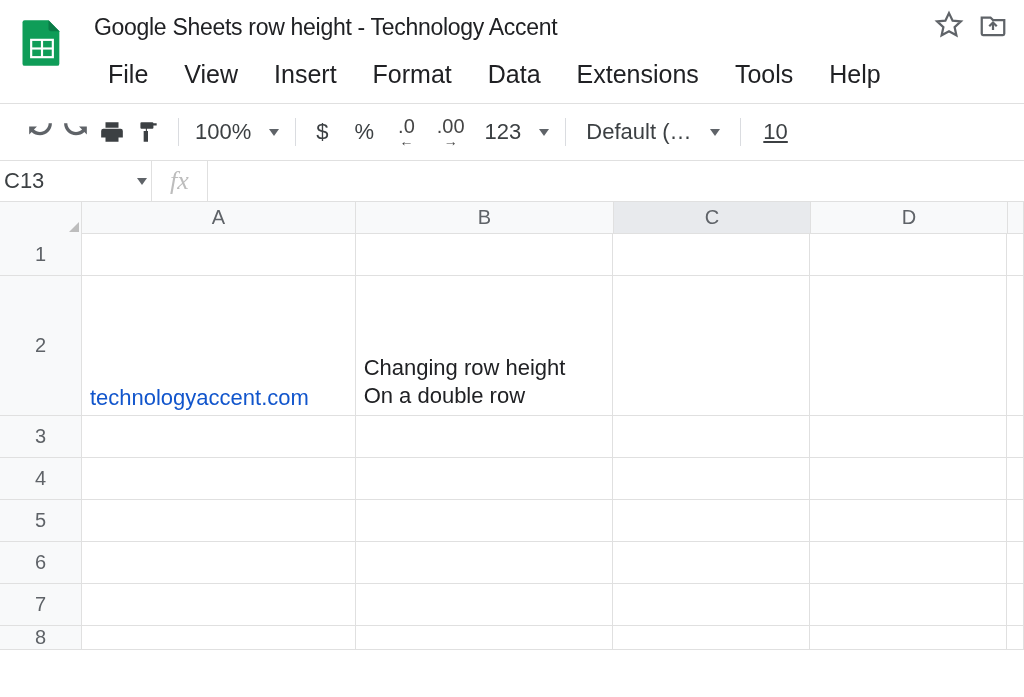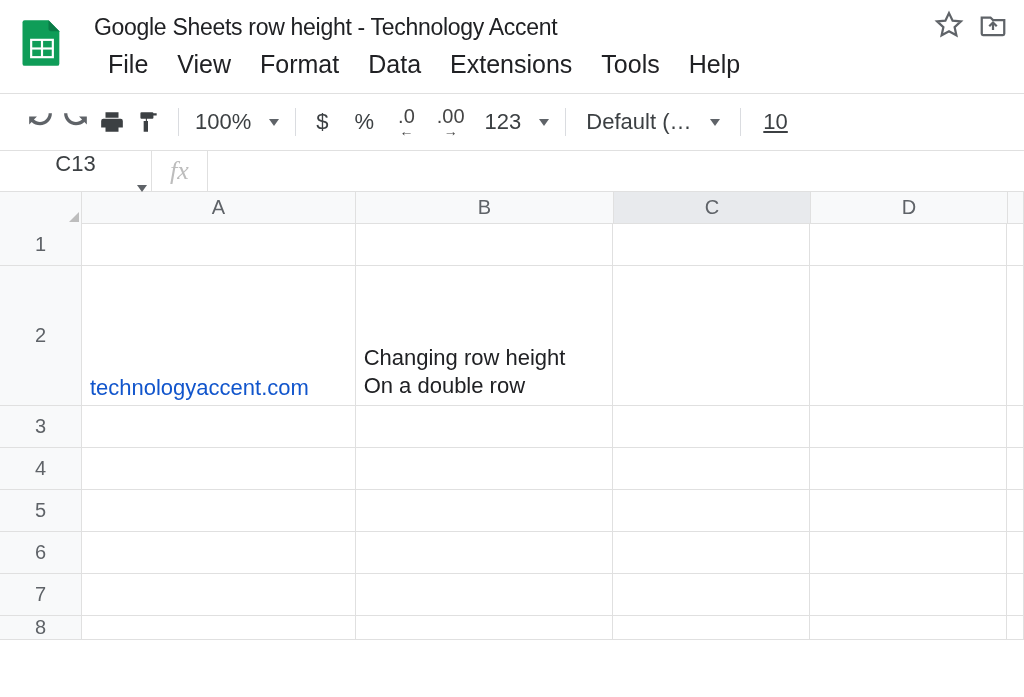--- a/index.html
+++ b/index.html
@@ -6,39 +6,39 @@
   body { font-family: Arial, sans-serif; background: #fff; width: 1024px; height: 697px; overflow: hidden; color: #202124; }
 
   
   .header { display: flex; align-items: flex-start; padding: 10px 16px 0 16px; }
   .logo { width: 52px; height: 52px; margin-right: 26px; margin-top: 6px; flex-shrink: 0; }
   .header-main { flex: 1; }
   .title-row { display: flex; align-items: center; gap: 10px; }
   .doc-title { font-size: 23px; color: #202124; font-weight: 400; letter-spacing: -0.3px; }
   .title-actions { margin-left: auto; display: flex; gap: 14px; align-items: center; }
   .title-actions svg { width: 30px; height: 30px; }
-  .menu-row { display: flex; gap: 1px; }
+  .menu-row { display: flex; gap: 8px; margin-top: 10px; }
   .menu-item { font-size: 25px; color: #202124; padding: 6px 14px; cursor: pointer; border-radius: 4px; }
 
   
   .toolbar-sep { height: 1px; background: #e0e0e0; margin-top: 8px; }
   .toolbar { display: flex; align-items: center; padding: 12px 22px; gap: 0; height: 56px; }
   .tb-btn { display:flex; align-items:center; justify-content:center; width:36px; height:36px; cursor:pointer; border-radius:4px; color:#444; }
   .tb-btn svg { width:26px; height:26px; }
   .tb-sep { width:1px; height:28px; background:#dadce0; margin:0 12px; }
   .tb-text { font-size:22px; color:#3c4043; padding:0 4px; display:flex; align-items:center; gap:18px; cursor:pointer; }
   .tb-group { display:flex; align-items:center; gap:10px; }
   .caret { border-left:5px solid transparent; border-right:5px solid transparent; border-top:7px solid #5f6368; display:inline-block; }
   .format-num { font-size:22px; color:#3c4043; padding:0 8px; cursor:pointer; }
   .font-select { font-size:22px; color:#3c4043; padding:0 8px; display:flex; align-items:center; gap:10px; cursor:pointer; width:150px; white-space:nowrap; overflow:hidden; text-overflow:ellipsis; }
   .font-size { font-size:22px; color:#3c4043; padding:0 10px; cursor:pointer;text-decoration:underline; }
 
   
   .formula-row { display:flex; align-items:center; border-top:1px solid #e0e0e0; border-bottom:1px solid #e0e0e0; height:42px; }
-  .name-box { width:152px; display:flex; align-items:center; padding:0 4px; font-size:22px; color:#3c4043; gap:8px; border-right:1px solid #e0e0e0; height:100%;flex-direction:column; }
+  .name-box { width:152px; display:flex; align-items:center; padding:0 4px; font-size:22px; color:#3c4043; gap:8px; border-right:1px solid #e0e0e0; height:100%; }
   .name-box .caret { margin-left:auto; }
   .fx-label { font-family:serif; font-style:italic; font-size:26px; color:#bdbdbd; padding:0 18px; }
   .fx-input { flex:1; border:none; outline:none; font-size:20px; height:100%; border-left:1px solid #e0e0e0; padding-left:10px; }
 
   
   .grid { position:relative; }
   .col-headers { display:flex; height:32px; background:#f8f9fa; border-bottom:1px solid #e0e0e0; }
   .corner { width:82px; height:32px; background:#f8f9fa; border-right:1px solid #e0e0e0; display:flex; align-items:flex-end; justify-content:flex-end; padding:2px; }
   .corner-tri { width:0; height:0; border-left:10px solid transparent; border-bottom:10px solid #bdbdbd; }
   .col-head { text-align:center; font-size:20px; color:#5f6368; border-right:1px solid #e0e0e0; display:flex; align-items:center; justify-content:center; background:#f8f9fa; }
@@ -88,20 +88,21 @@
               <path d="M3 6h7l2 2h9v11a1 1 0 0 1-1 1H4a1 1 0 0 1-1-1V6z"></path>
               <path d="M12 11v5" stroke="#5f6368"></path>
               <path d="M9 13l3-3 3 3" stroke="#5f6368"></path>
             </svg>
         </span>
       </div>
     </div>
     <div class="menu-row">
       <div class="menu-item">File</div>
       <div class="menu-item">View</div>
+      <div class="menu-item">Insert</div>
       <div class="menu-item">Format</div>
       <div class="menu-item">Data</div>
       <div class="menu-item">Extensions</div>
       <div class="menu-item">Tools</div>
       <div class="menu-item">Help</div>
     </div>
   </div>
 </div>
 <div class="toolbar-sep"></div>
 

